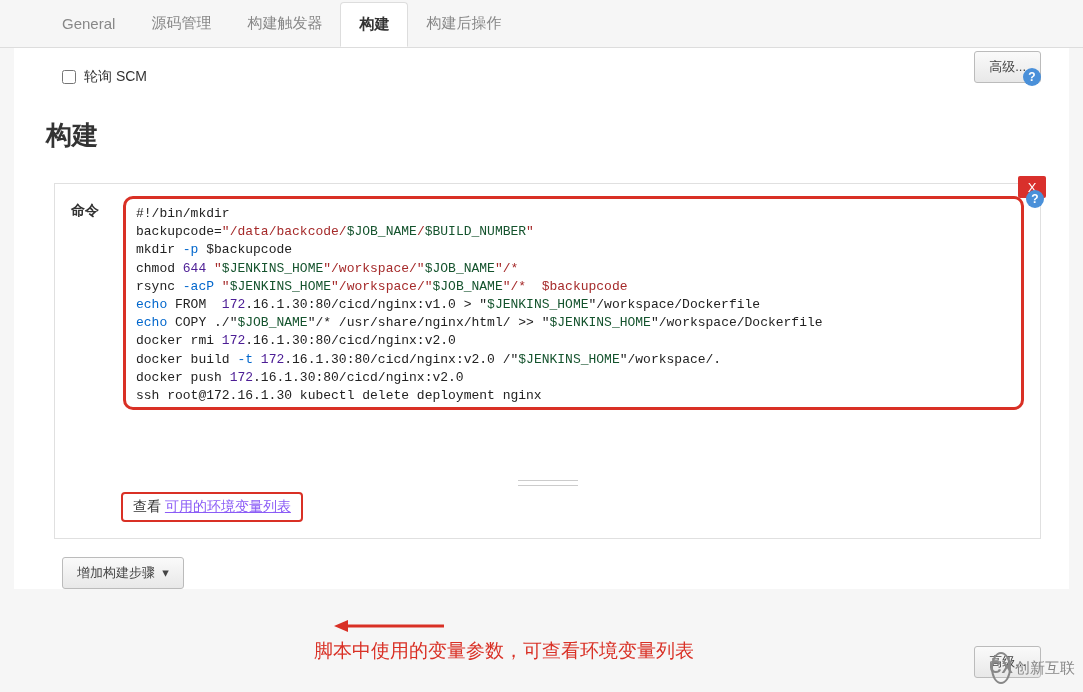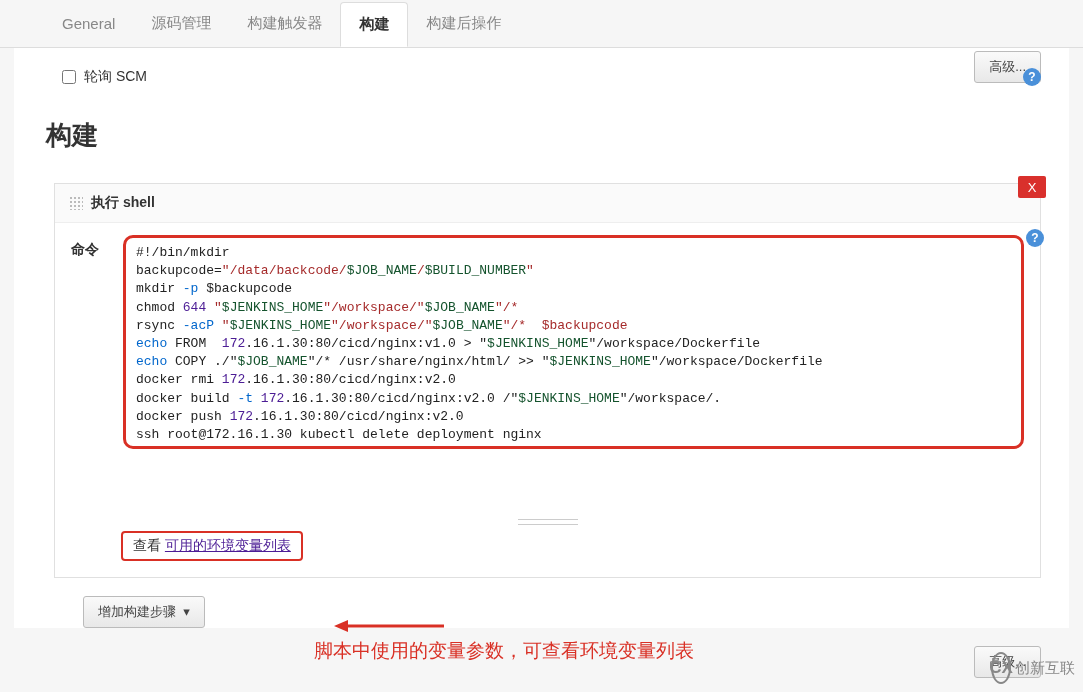--- a/index.html
+++ b/index.html
@@ -49,21 +49,20 @@
 }
 .btn {
   background: linear-gradient(#fafafa, #e8e8e8);
   border: 1px solid #bbb;
   border-radius: 3px;
   padding: 6px 14px;
   font-size: 13px;
   color: #444;
   cursor: pointer;
   font-family: inherit;
-  margin-left: 21px;
 }
 .checkbox-row {
   display: flex;
   align-items: center;
   padding: 20px 0 14px 8px;
   position: relative;
 }
 .checkbox-row input { margin-right: 8px; width: 14px; height: 14px; }
 .help-icon {
   position: absolute;
@@ -148,21 +147,21 @@
   border-top: 1px solid #ccc;
   border-bottom: 1px solid #ccc;
 }
 .env-link-box {
   border: 2px solid #d93025;
   border-radius: 4px;
   padding: 4px 10px;
   display: inline-block;
   margin-left: 50px;
 }
-.env-link-box a { color: #4c1d95; text-decoration: underline; cursor: pointer; }
+.env-link-box a { color: #8b5cf6; text-decoration: underline; cursor: pointer; }
 .arrow-note {
   position: absolute;
   color: #d93025;
   font-size: 19px;
   left: 300px;
   top: 590px;
 }
 .arrow {
   position: absolute;
   left: 320px;
@@ -216,24 +215,20 @@
   <div class="checkbox-row">
     <input type="checkbox" style="">
     <span>轮询 SCM</span>
     <div class="help-icon">?</div>
   </div>
 
   <div class="section-title">构建</div>
 
   <div class="build-step">
     <div class="close-x">X</div>
-    <div class="step-header">
-      <span class="grip"></span>
-      <span>执行 shell</span>
-    </div>
     <div class="step-body">
       <div class="help-icon">?</div>
       <div class="cmd-row">
         <div class="cmd-label">命令</div>
         <div class="code-box"><span class="c-black">#!/bin/mkdir</span>
 <span class="c-black">backupcode=</span><span class="c-str">"/data/backcode/</span><span class="c-var">$JOB_NAME</span><span class="c-str">/</span><span class="c-var">$BUILD_NUMBER</span><span class="c-str">"</span>
 <span class="c-black">mkdir </span><span class="c-kw">-p</span><span class="c-black"> $backupcode</span>
 <span class="c-black">chmod </span><span class="c-num">644</span><span class="c-str"> "</span><span class="c-var">$JENKINS_HOME</span><span class="c-str">"/workspace/"</span><span class="c-var">$JOB_NAME</span><span class="c-str">"/*</span>
 <span class="c-black">rsync </span><span class="c-kw">-acP</span><span class="c-str"> "</span><span class="c-var">$JENKINS_HOME</span><span class="c-str">"/workspace/"</span><span class="c-var">$JOB_NAME</span><span class="c-str">"/*  $backupcode</span>
 <span class="c-kw">echo</span><span class="c-black"> FROM  </span><span class="c-num">172</span><span class="c-black">.16.1.30:80/cicd/nginx:v1.0 &gt; "</span><span class="c-var">$JENKINS_HOME</span><span class="c-black">"/workspace/Dockerfile</span>

